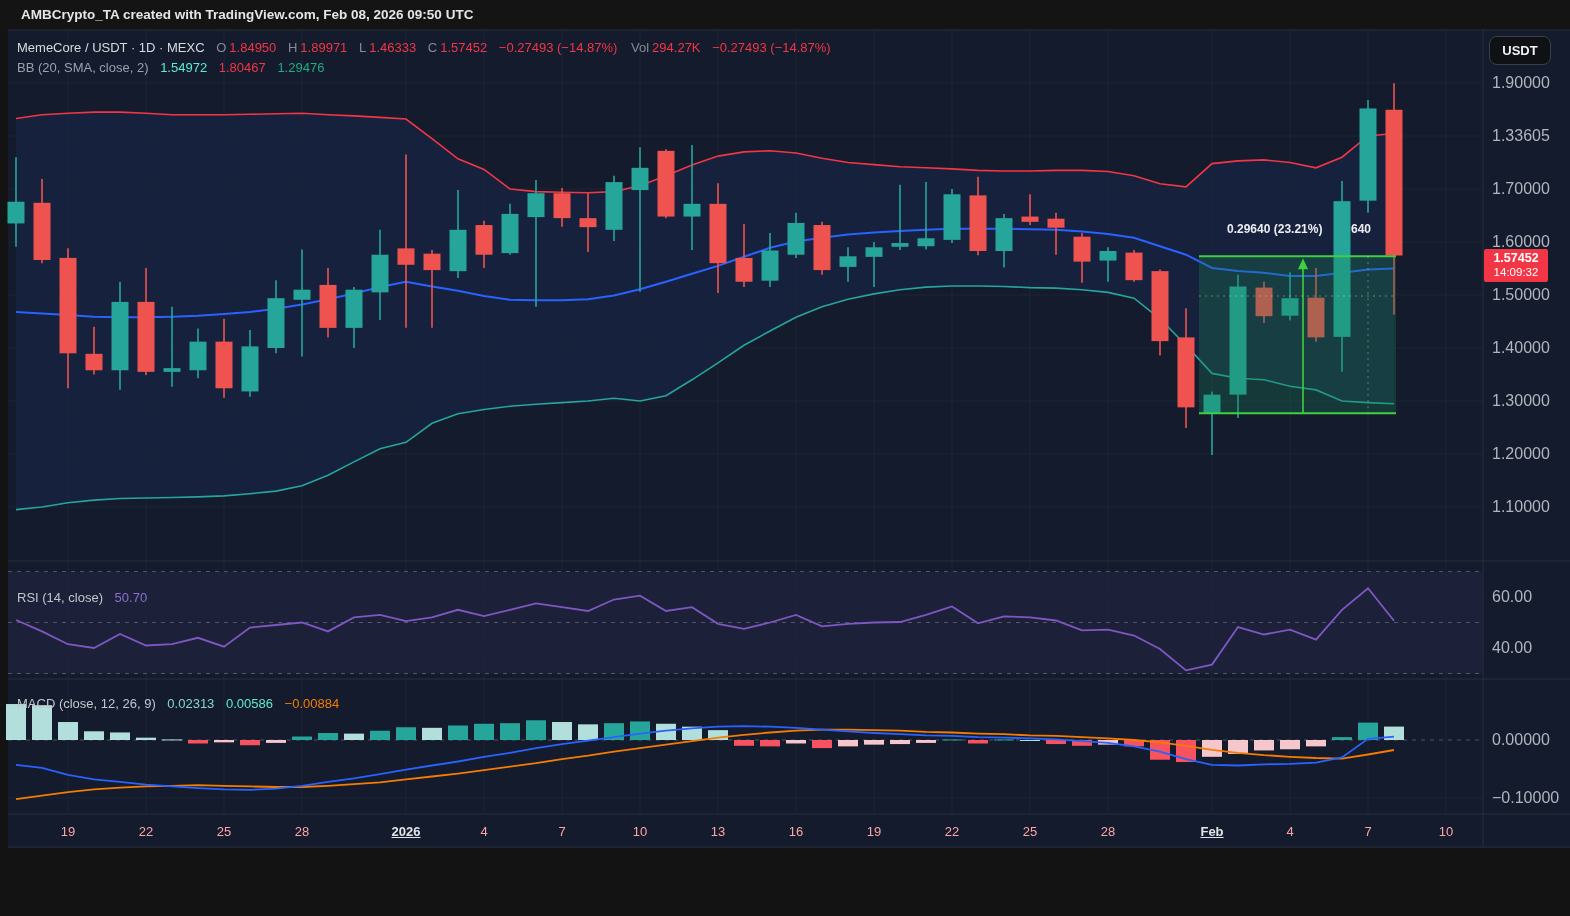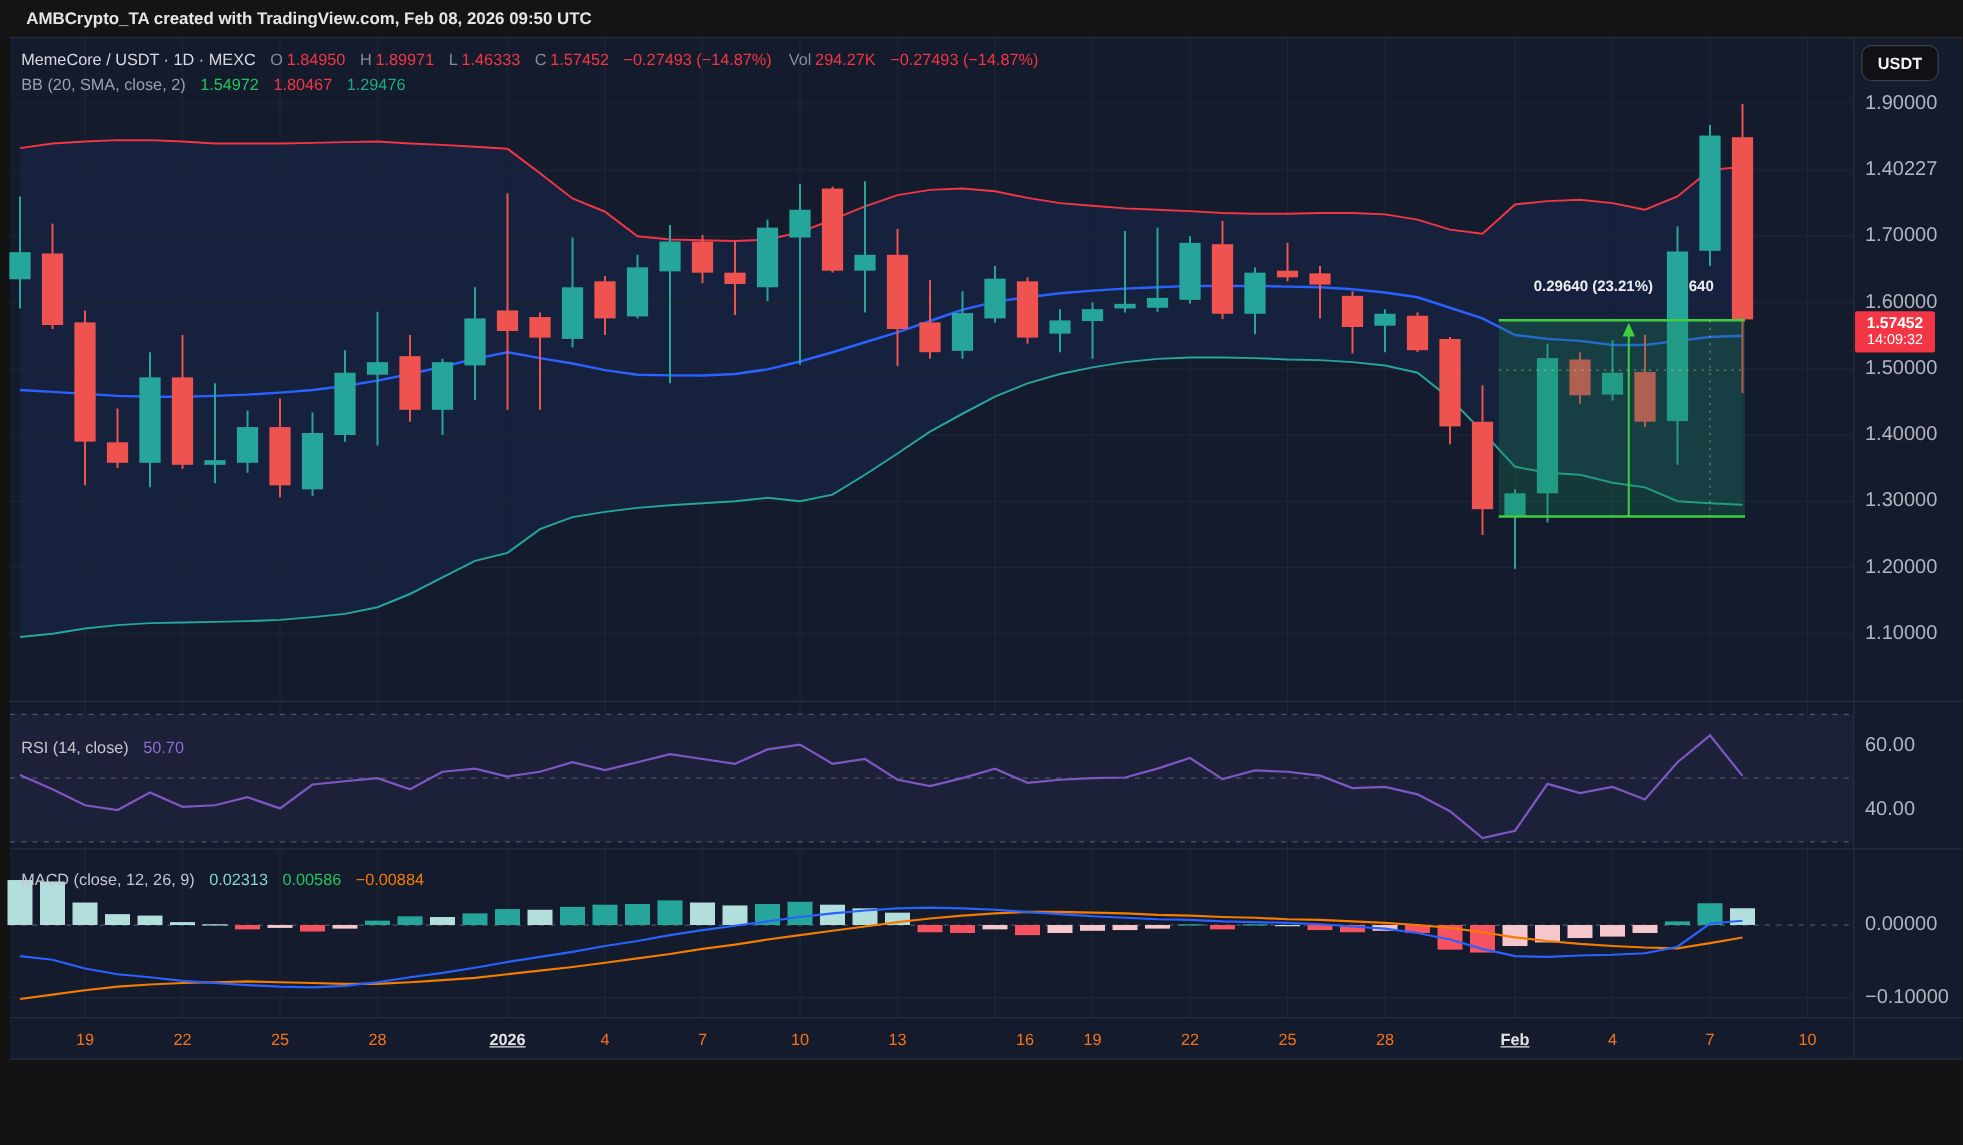--- a/index.html
+++ b/index.html
@@ -6,28 +6,28 @@
     font-family:"Liberation Sans",sans-serif;-webkit-font-smoothing:antialiased;}
   #stage{position:relative;width:1570px;height:884px;}
   #chart-svg{position:absolute;left:0;top:0;}
   .topbar{position:absolute;left:0;top:0;width:1570px;height:30px;background:#141414;
     color:#e4e5e7;font-size:13.5px;font-weight:700;line-height:30px;padding-left:21px;box-sizing:border-box;}
   .legend{position:absolute;font-size:13px;white-space:nowrap;z-index:20;}
   .legend span{margin-right:3px;}
   .lg-sym{color:#d8dade;font-weight:500;margin-right:8px!important;}
   .lg-key{color:#868b97;}
   .lg-red{color:#f23645;}
-  .lg-blue{color:#22c55e;}
+  .lg-blue{color:#5eead4;}
   .lg-green{color:#1fab83;}
   .lg-name{color:#9aa0ac;}
   .lg-purple{color:#8a6fd1;}
   .lg-teal{color:#86d6cd;text-align:center;}
   .lg-orange{color:#f57c00;}
   .axis-label{position:absolute;color:#b2b5be;font-size:16px;transform:translateY(-50%);z-index:15;}
-  .time-label{position:absolute;color:#f97316;font-size:13px;transform:translateX(-50%);top:824px;z-index:15;}
+  .time-label{position:absolute;color:#fca5a5;font-size:13px;transform:translateX(-50%);top:824px;z-index:15;}
   .time-label.bold{color:#e2e4e8;font-weight:700;text-decoration:underline;}
   .usdt-btn{position:absolute;left:1489px;top:36px;width:60px;height:27px;background:#101114;
     border:1px solid #3a3f4a;border-radius:8px;color:#f0f1f3;font-size:13px;font-weight:700;
     text-align:center;line-height:27px;z-index:25;}
   .price-tag{position:absolute;left:1484px;top:249px;width:64px;background:#f23645;border-radius:2px;
     color:#fff;text-align:center;z-index:25;padding:2px 0 3px 0;}
   .price-tag .p{font-size:12.5px;font-weight:700;line-height:15px;}
   .price-tag .t{font-size:11.5px;line-height:13px;}
   .range-label{position:absolute;color:#eceef2;font-size:12px;font-weight:700;z-index:22;white-space:nowrap;}
   .footer{position:absolute;left:0;top:848px;width:1570px;height:68px;background:#131313;}
@@ -300,21 +300,21 @@
     <span style="color:#c3c6cd;margin-right:8px">MACD (close, 12, 26, 9)</span>
     <span class="lg-teal" style="margin-right:8px">0.02313</span>
     <span class="lg-blue" style="margin-right:8px">0.00586</span>
     <span class="lg-orange">−0.00884</span>
   </div>
 
   <div class="usdt-btn">USDT</div>
 
   <div id="y-axis">
       <div class="axis-label" style="left: 1492px; top: 83px;">1.90000</div>
-      <div class="axis-label" style="left: 1492px; top: 136px;">1.40227</div>
+      <div class="axis-label" style="left: 1492px; top: 136px;">1.33605</div>
       <div class="axis-label" style="left: 1492px; top: 189px;">1.70000</div>
       <div class="axis-label" style="left: 1492px; top: 242px;">1.60000</div>
       <div class="axis-label" style="left: 1492px; top: 295px;">1.50000</div>
       <div class="axis-label" style="left: 1492px; top: 348px;">1.40000</div>
       <div class="axis-label" style="left: 1492px; top: 401px;">1.30000</div>
       <div class="axis-label" style="left: 1492px; top: 454px;">1.20000</div>
       <div class="axis-label" style="left: 1492px; top: 507px;">1.10000</div>
       <div class="axis-label" style="left: 1492px; top: 597px;">60.00</div>
       <div class="axis-label" style="left: 1492px; top: 648px;">40.00</div>
       <div class="axis-label" style="left: 1492px; top: 740px;">0.00000</div>
@@ -323,21 +323,21 @@
   <div id="x-axis">
       <div class="time-label" style="left: 68px;">19</div>
       <div class="time-label" style="left: 146px;">22</div>
       <div class="time-label" style="left: 224px;">25</div>
       <div class="time-label" style="left: 302px;">28</div>
       <div class="time-label bold" style="left: 406px;">2026</div>
       <div class="time-label" style="left: 484px;">4</div>
       <div class="time-label" style="left: 562px;">7</div>
       <div class="time-label" style="left: 640px;">10</div>
       <div class="time-label" style="left: 718px;">13</div>
-      <div class="time-label" style="left: 820px;">16</div>
+      <div class="time-label" style="left: 796px;">16</div>
       <div class="time-label" style="left: 874px;">19</div>
       <div class="time-label" style="left: 952px;">22</div>
       <div class="time-label" style="left: 1030px;">25</div>
       <div class="time-label" style="left: 1108px;">28</div>
       <div class="time-label bold" style="left: 1212px;">Feb</div>
       <div class="time-label" style="left: 1290px;">4</div>
       <div class="time-label" style="left: 1368px;">7</div>
       <div class="time-label" style="left: 1446px;">10</div>
     </div>
 

